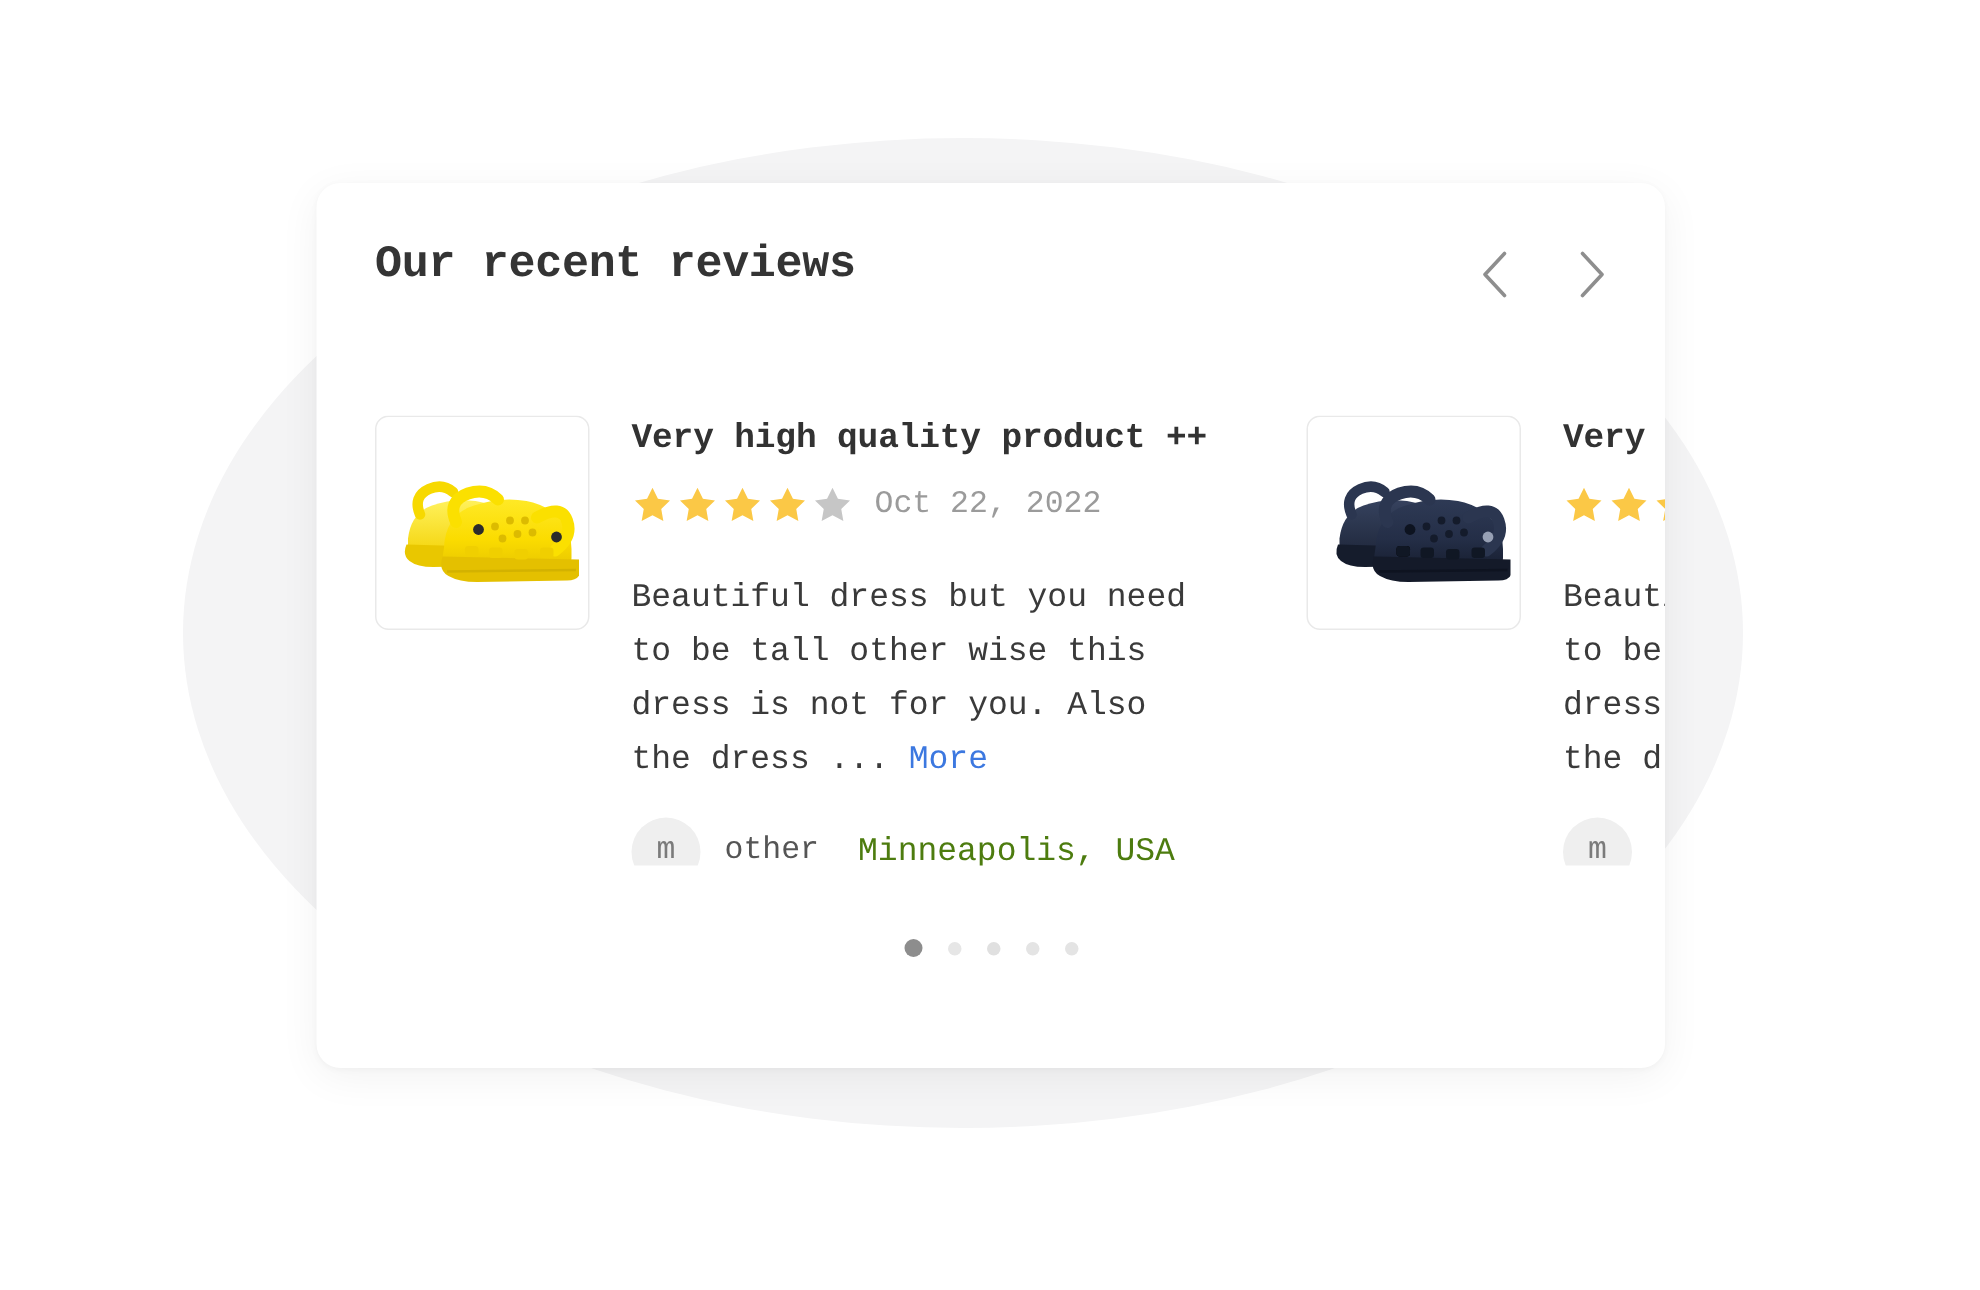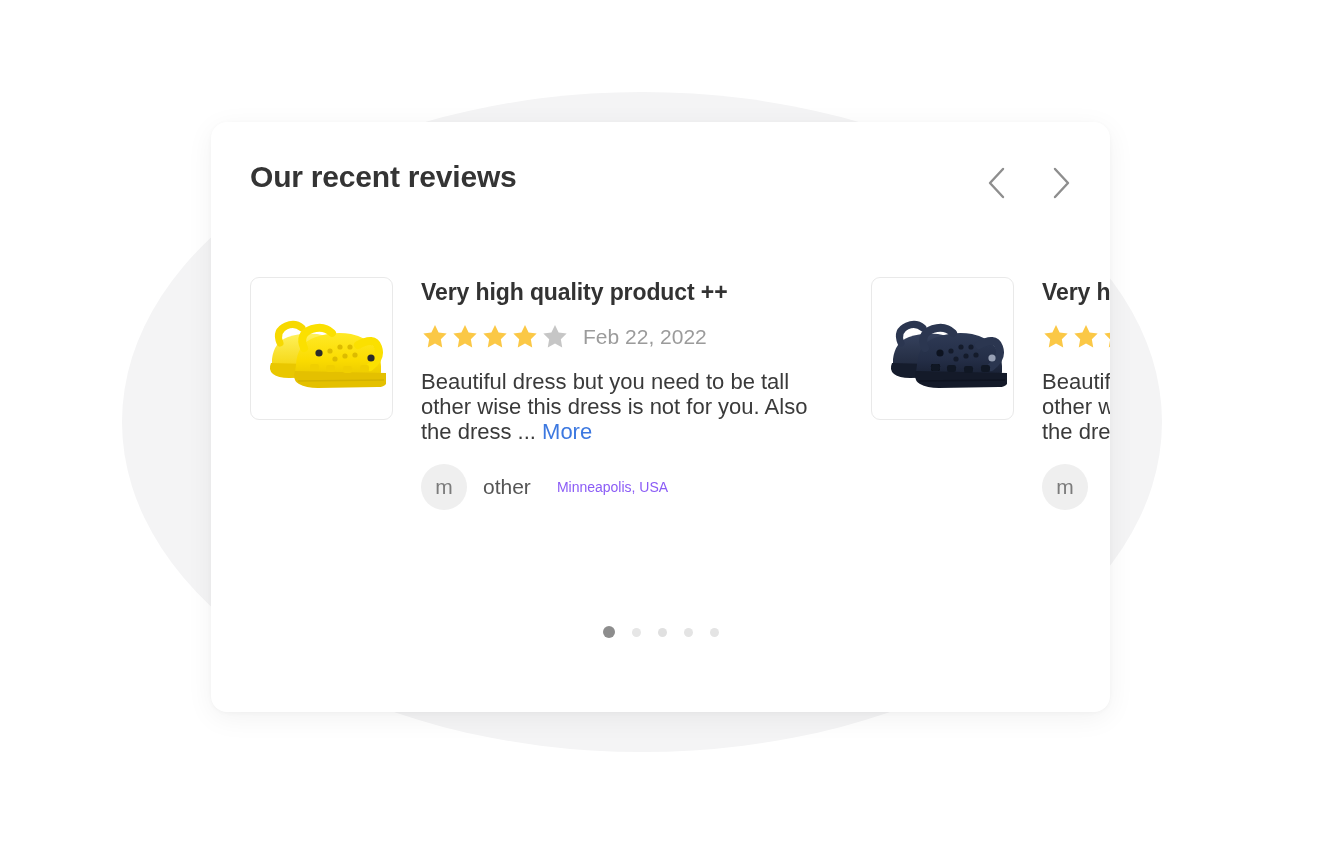--- a/index.html
+++ b/index.html
@@ -11,20 +11,21 @@
     background: #ffffff;
     font-family: "Liberation Sans", sans-serif;
     overflow: hidden;
   }
 
   #stage {
     position: relative;
     width: 1044px;
     height: 860px;
     background: #ffffff;
+    font-family: Liberation Mono, monospace;
   }
 
   
   .bg-blob {
     position: absolute;
     left: 122px;
     top: 92px;
     width: 1040px;
     height: 660px;
     border-radius: 50%;
@@ -158,23 +159,23 @@
   }
   .stars svg { display: block; }
 
   .review-date {
     font-size: 21px;
     color: #9b9b9b;
     white-space: nowrap;
   }
 
   .review-text {
-    margin-top: 18px;
+    margin-top: 30px;
     font-size: 22px;
-    line-height: 25px;
+    line-height: 36px;
     color: #3a3a3a;
     width: 390px;
   }
 
   .more-link {
     color: #3c78e0;
     text-decoration: none;
     cursor: pointer;
   }
 
@@ -198,22 +199,22 @@
     align-items: center;
     justify-content: center;
   }
 
   .author-name {
     font-size: 21px;
     color: #555555;
   }
 
   .author-location {
-    font-size: 14px;
-    color: #8b5cf6;
+    font-size: 22px;
+    color: #4d7c0f;
     margin-left: 10px;
   }
 
   
   .dots {
     position: absolute;
     left: 0;
     bottom: 74px;
     width: 899px;
     display: flex;
@@ -344,21 +345,21 @@
                   <svg width="28" height="28" viewBox="0 0 24 24">
                       <path fill="#fbc846" d="M12 1.8l3.1 6.3 6.9 1-5 4.9 1.2 6.9L12 17.6 5.8 20.9 7 14 2 9.1l6.9-1z"></path>
                     </svg>
                 </span>
                 <span>
                   <svg width="28" height="28" viewBox="0 0 24 24">
                       <path fill="#c6c6c6" d="M12 1.8l3.1 6.3 6.9 1-5 4.9 1.2 6.9L12 17.6 5.8 20.9 7 14 2 9.1l6.9-1z"></path>
                     </svg>
                 </span>
               </span>
-              <span class="review-date">Feb 22, 2022</span>
+              <span class="review-date">Oct 22, 2022</span>
             </div>
 
             <p class="review-text"><span>Beautiful dress but you need to be tall other wise this dress is not for you. Also the dress ... </span><a class="more-link">More</a></p>
 
             <div class="author-row">
               <span class="avatar">m</span>
               <span class="author-name">other</span>
               <span class="author-location">Minneapolis, USA</span>
             </div>
           </div>

